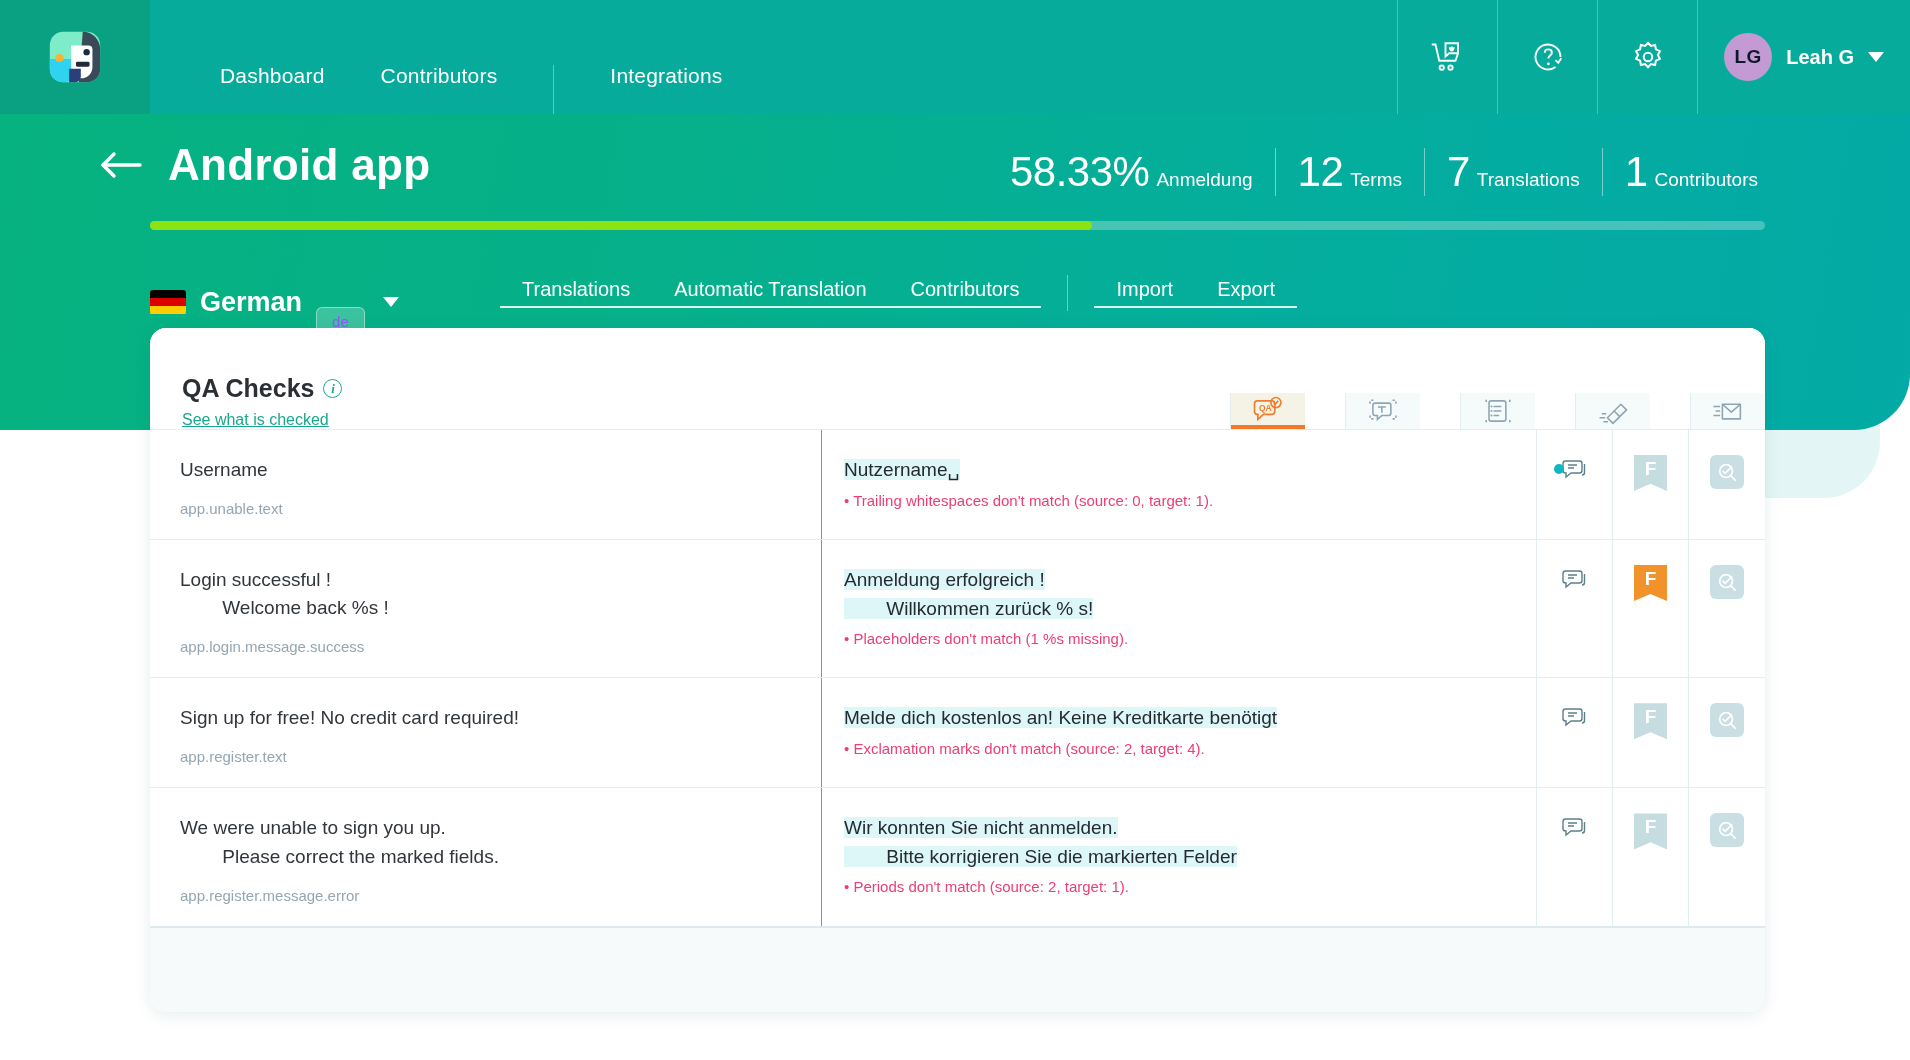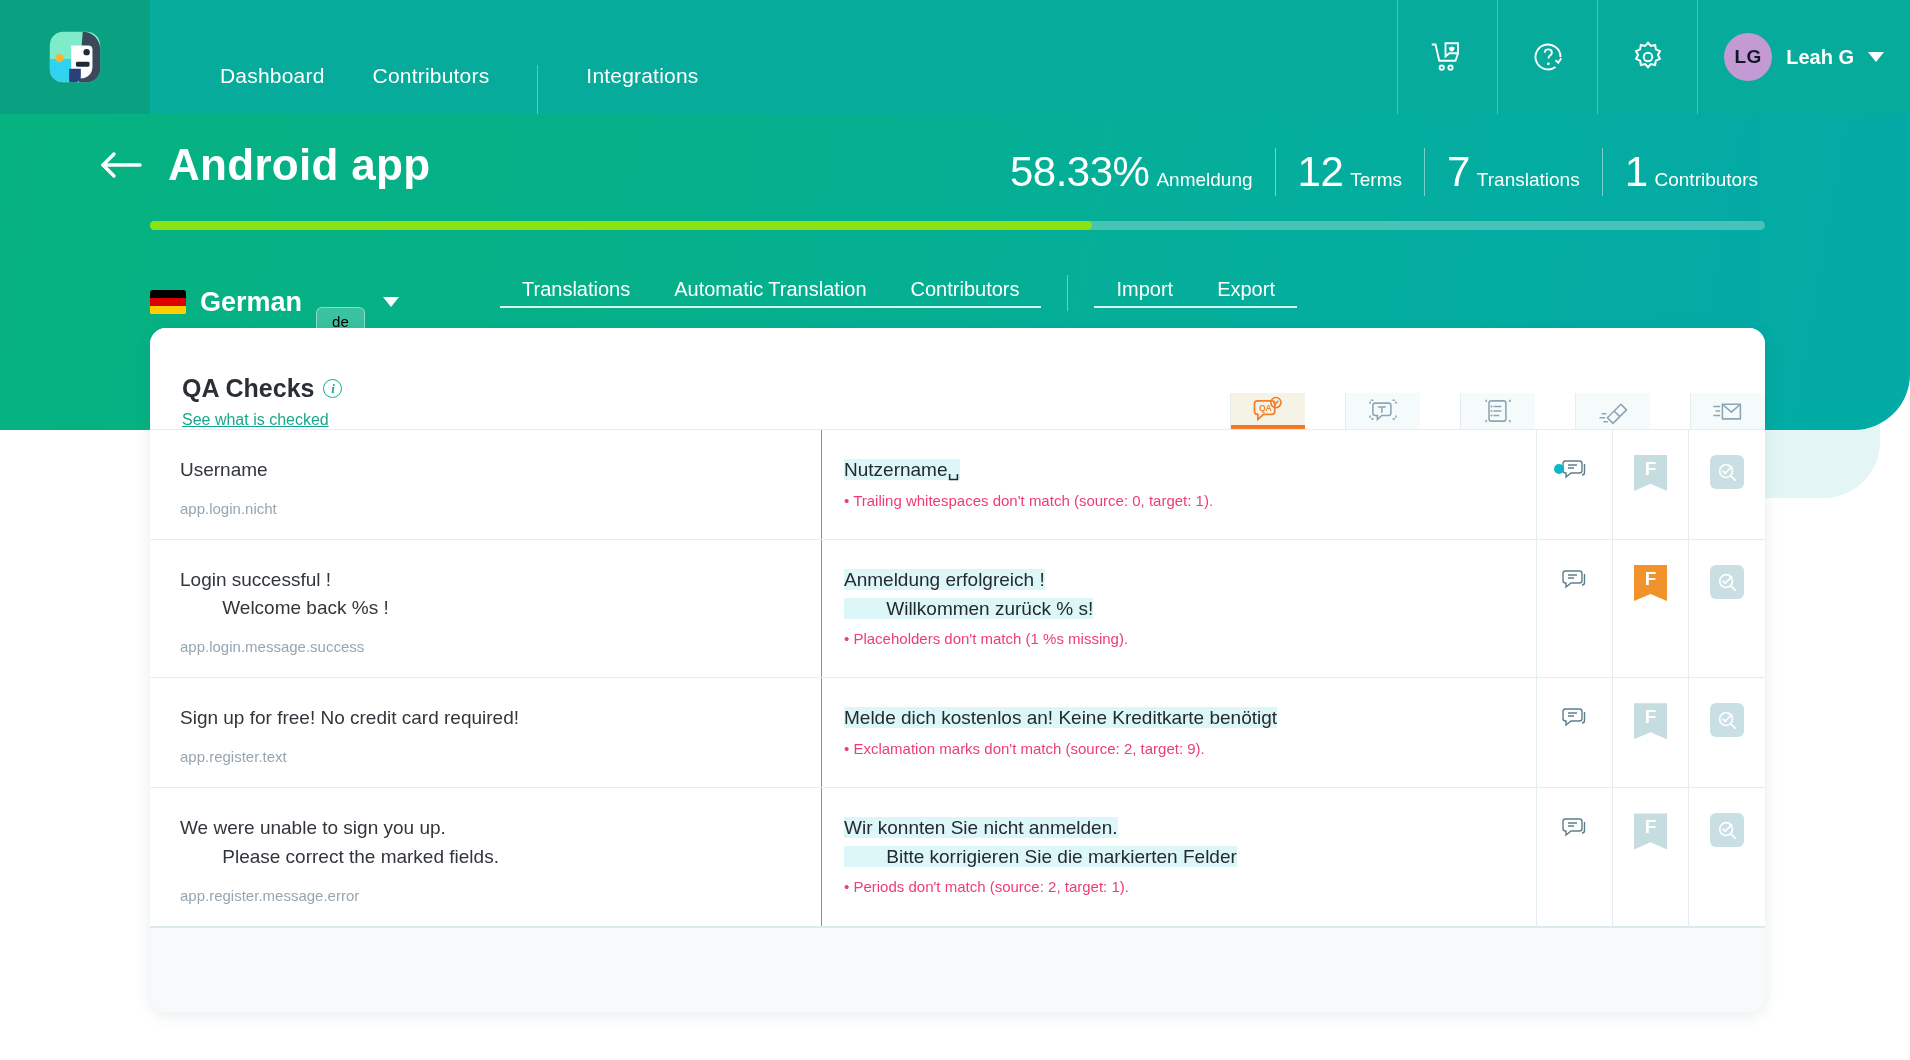--- a/index.html
+++ b/index.html
@@ -17,21 +17,21 @@
     background: #07ab9b;
     display: flex; align-items: stretch;
   }
   .logo-box {
     width: 150px; height: 114px; background: #0aa183;
     display: flex; align-items: center; justify-content: center;
     flex: 0 0 150px;
   }
   .logo-mark { width: 62px; height: 62px; position: relative; }
 
-  .nav-links { display: flex; align-items: center; padding-left: 46px; gap: 0; margin-top: 37px; }
+  .nav-links { display: flex; align-items: center; padding-left: 46px; gap: 8px; margin-top: 37px; }
   .nav-link {
     color: #ffffff; font-size: 21px; letter-spacing: .2px;
     padding: 0 24px; line-height: 114px; cursor: pointer; white-space: nowrap;
   }
   .nav-sep-v {
     width: 1px; background: rgba(255,255,255,.35);
     margin: 28px 24px; align-self: stretch; height: 58px; margin-top: 28px;
   }
   .nav-spacer { flex: 1 1 auto; }
 
@@ -108,21 +108,21 @@
   }
   .flag {
     width: 36px; height: 25px; border-radius: 3px; overflow: hidden;
     display: flex; flex-direction: column; flex: 0 0 36px;
   }
   .flag i { display: block; height: 33.34%; width: 100%; }
   .lang-name { color: #fff; font-size: 27px; font-weight: bold; margin-left: 14px; }
   .lang-code {
     margin-left: 14px; background: rgba(255,255,255,.22);
     border: 1px solid rgba(255,255,255,.42); border-radius: 6px;
-    color: #000000; font-size: 15px; padding: 5px 15px; cursor: pointer; margin-top: 39px;
+    color: #8b5cf6; font-size: 15px; padding: 5px 15px; cursor: pointer; margin-top: 39px;
   }
   .lang-caret {
     margin-left: 18px; width: 0; height: 0; cursor: pointer;
     border-left: 8px solid transparent; border-right: 8px solid transparent;
     border-top: 10px solid #fff;
   }
 
   .tabrow {
     position: absolute; left: 500px; top: 275px;
     display: flex; align-items: center; gap: 0;
@@ -386,21 +386,21 @@
           <path d="M3 12h6M5 16h4M3 20h6"></path>
         </svg>
       </div>
     </div>
   </div>
 
   <div class="rows" id="rows">
         <div class="trow">
           <div class="cell-src">
             <div class="src-text">Username</div>
-            <div class="src-key">app.login.nicht</div>
+            <div class="src-key">app.unable.text</div>
           </div>
           <div class="cell-tgt">
             <div><span class="tgt-text">Nutzername␣</span></div>
             <div class="tgt-err">• Trailing whitespaces don't match (source: 0, target: 1).</div>
           </div>
           <div class="cell-act">
             <span class="cmt-wrap"><svg width="34" height="30" viewBox="0 0 32 30" fill="none" stroke="#5d7f8c" stroke-width="1.4">
                 <path d="M4 8.5A2.5 2.5 0 0 1 6.5 6h14A2.5 2.5 0 0 1 23 8.5v7a2.5 2.5 0 0 1-2.5 2.5H12l-5 4v-4h-.5A2.5 2.5 0 0 1 4 15.5z"></path>
                 <path d="M9 10h9M9 13h6"></path>
                 <path d="M25.5 9v8.5a2.5 2.5 0 0 1-2.5 2.5"></path>
@@ -450,21 +450,21 @@
             </span>
           </div>
         </div>
         <div class="trow">
           <div class="cell-src">
             <div class="src-text">Sign up for free! No credit card required!</div>
             <div class="src-key">app.register.text</div>
           </div>
           <div class="cell-tgt">
             <div><span class="tgt-text">Melde dich kostenlos an! Keine Kreditkarte benötigt</span></div>
-            <div class="tgt-err">• Exclamation marks don't match (source: 2, target: 9).</div>
+            <div class="tgt-err">• Exclamation marks don't match (source: 2, target: 4).</div>
           </div>
           <div class="cell-act">
             <span class="cmt-wrap"><svg width="34" height="30" viewBox="0 0 32 30" fill="none" stroke="#5d7f8c" stroke-width="1.4">
                 <path d="M4 8.5A2.5 2.5 0 0 1 6.5 6h14A2.5 2.5 0 0 1 23 8.5v7a2.5 2.5 0 0 1-2.5 2.5H12l-5 4v-4h-.5A2.5 2.5 0 0 1 4 15.5z"></path>
                 <path d="M9 10h9M9 13h6"></path>
                 <path d="M25.5 9v8.5a2.5 2.5 0 0 1-2.5 2.5"></path>
               </svg></span>
           </div>
           <div class="cell-act">
             <span class="badge-f">F</span>

